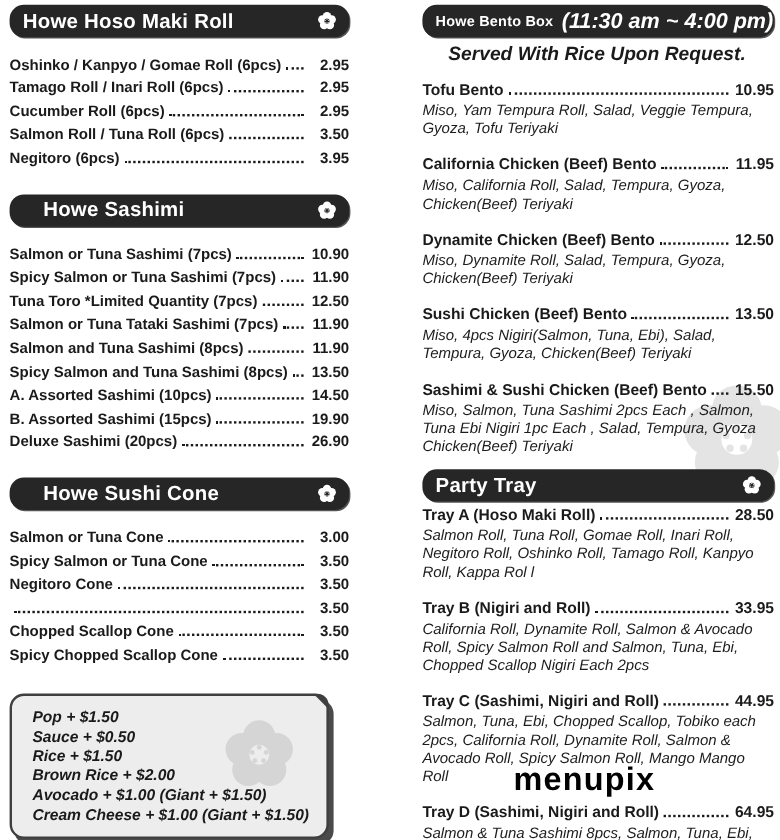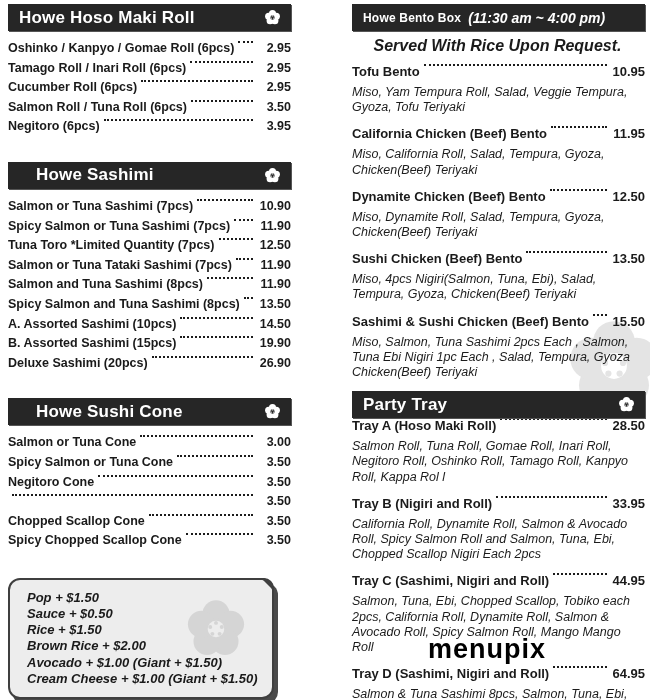--- a/index.html
+++ b/index.html
@@ -8,33 +8,33 @@
     background:#ffffff; color:#1a1a1a;
     font-family:"Liberation Sans", sans-serif;
   }
   .col { position:absolute; top:0; z-index:1; }
   .col-left  { left:8px;   width:283px; }
   .col-right { left:352px; width:293px; }
 
   .bar {
     background:#262626; color:#fff; height:27px;
     display:flex; align-items:center;
-    padding:0 9px 0 11px; border-radius:0;
+    padding:0 9px 0 11px; border-radius:12px;
     margin-top:4px; position:relative;
     box-shadow:1px 1px 0 #555;
   }
   .bar-title { font-weight:bold; font-size:17px; letter-spacing:.2px; white-space:nowrap; }
   .bar-title-sm { font-size:12px; }
-  .bar-hours { font-style:italic; font-weight:bold; font-size:14px; margin-left:7px; white-space:nowrap; }
+  .bar-hours { font-style:italic; font-weight:bold; font-size:18px; margin-left:7px; white-space:nowrap; }
   .bar .flower { margin-left:auto; width:19px; height:19px; color:#fff; --flower-center:#262626; flex:none; }
   .bar.mt { margin-top:23px;padding-left:28px; }
   .bar.party { margin-top:10px; }
 
   .items { margin-top:10px; }
-  .row { display:flex; align-items:flex-start; height:19.6px; font-weight:bold; font-size:12.5px; }
+  .row { display:flex; align-items:flex-end; height:19.6px; font-weight:bold; font-size:12.5px; }
   .nm { white-space:nowrap; }
   .leader { flex:1; min-width:6px; border-bottom:2px dotted #1b1b1b; margin:0 4px 3px 4px; }
   .pr { min-width:34px; text-align:right; white-space:nowrap; }
 
   .subtitle { text-align:center; font-style:italic; font-weight:bold; font-size:16px; margin:6px 2px 9px 0; }
   .block { margin-bottom:11px; }
   .block .row { height:18px; font-size:13px; }
   .desc { font-style:italic; font-size:12.5px; line-height:15.2px; margin-top:3px; color:#1c1c1c; }
 
   .addons {

